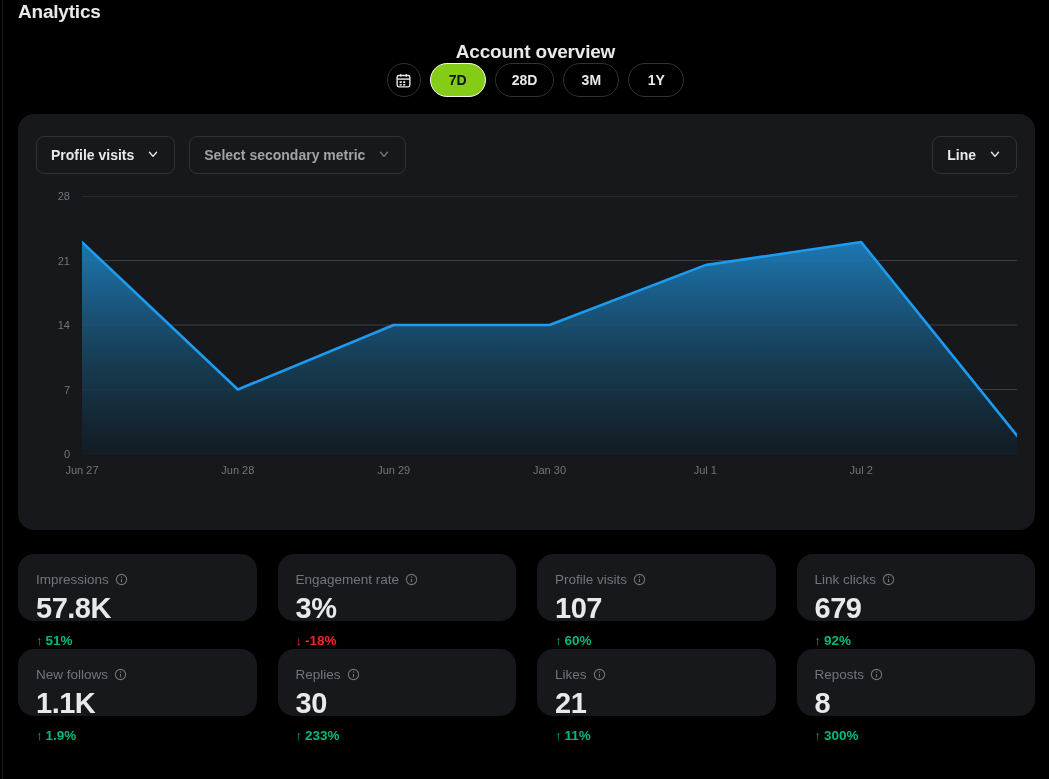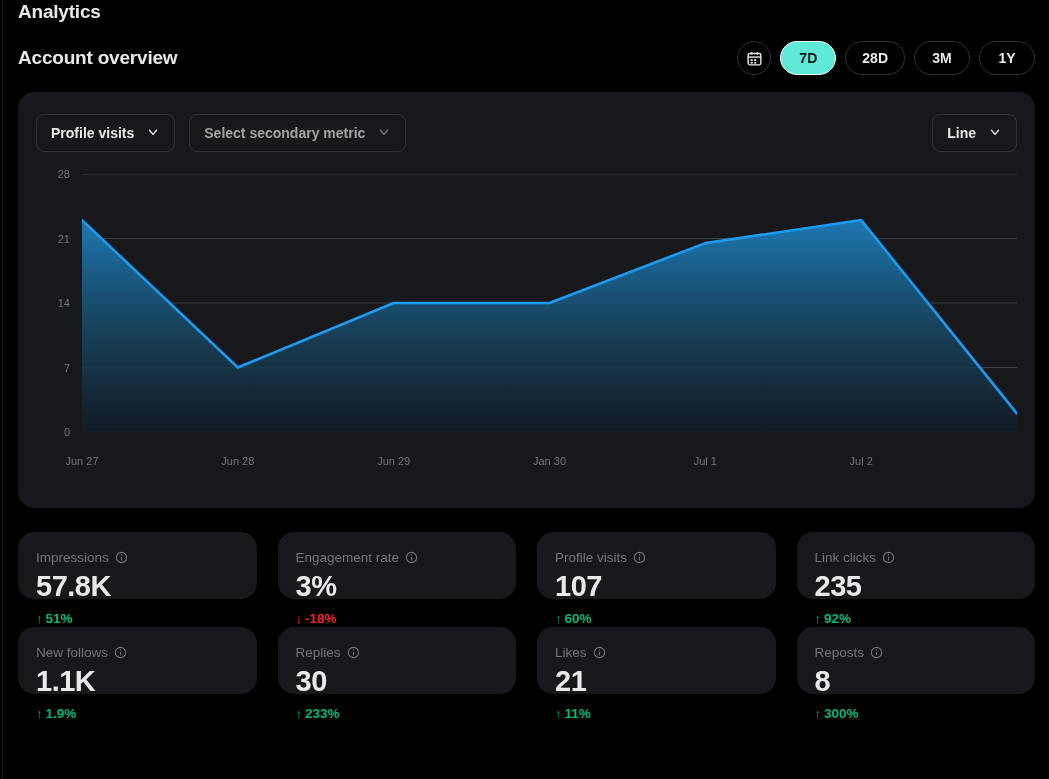--- a/index.html
+++ b/index.html
@@ -27,21 +27,22 @@
     font-size: 19px;
     font-weight: bold;
     letter-spacing: -0.2px;
     color: #e7e9ea;
   }
 
   .overview-bar {
     display: flex;
     align-items: center;
     justify-content: space-between;
-    padding: 18px 14px 0 18px;
+    padding: 18px 14px 0 36px;
+    flex-direction: column;
   }
 
   .overview-title {
     font-size: 19px;
     font-weight: bold;
     letter-spacing: -0.2px;
     color: #e7e9ea;
   }
 
   .range-group {
@@ -66,21 +67,21 @@
     border-radius: 999px;
     border: 1px solid #2f3336;
     background: transparent;
     color: #e7e9ea;
     font-size: 14px;
     font-weight: bold;
     display: flex; align-items: center; justify-content: center;
     cursor: pointer;
   }
   .range-pill.active {
-    background: #5eead4;
+    background: #84cc16;
     color: #0f1419;
     border-color: #f7f9f9;
     text-align: center;
   }
 
   
   .chart-card {
     margin: 17px 14px 0 18px;
     background: #16181c;
     border-radius: 16px;
@@ -138,21 +139,21 @@
     position: absolute;
     left: 46px; right: 0; top: 0;
     height: 258px;
   }
 
   .plot-area svg { display: block; width: 100%; height: 100%; }
 
   .x-labels {
     position: absolute;
     left: 46px; right: 0;
-    top: 281px;
+    top: 268px;
     height: 18px;
   }
   .x-label {
     position: absolute;
     font-size: 11px;
     color: #71767b;
     transform: translateX(-50%);
     white-space: nowrap;
   }
 
@@ -363,21 +364,21 @@
     <div class="metric-card">
       <div class="metric-label">
         <span>Link clicks</span>
         <svg width="13" height="13" viewBox="0 0 24 24" fill="none" stroke="#71767b" stroke-width="2">
           <circle cx="12" cy="12" r="9.5"></circle>
           <line x1="12" y1="11" x2="12" y2="17"></line>
           <circle cx="12" cy="7.4" r="1.2" fill="#71767b" stroke="none"></circle>
         </svg>
       </div>
       <div class="metric-row">
-        <span class="metric-value">235</span>
+        <span class="metric-value">679</span>
         <span class="metric-delta up">
           <span class="arrow">↑</span>
           <span>92%</span>
         </span>
       </div>
     </div>
     <div class="metric-card">
       <div class="metric-label">
         <span>New follows</span>
         <svg width="13" height="13" viewBox="0 0 24 24" fill="none" stroke="#71767b" stroke-width="2">

